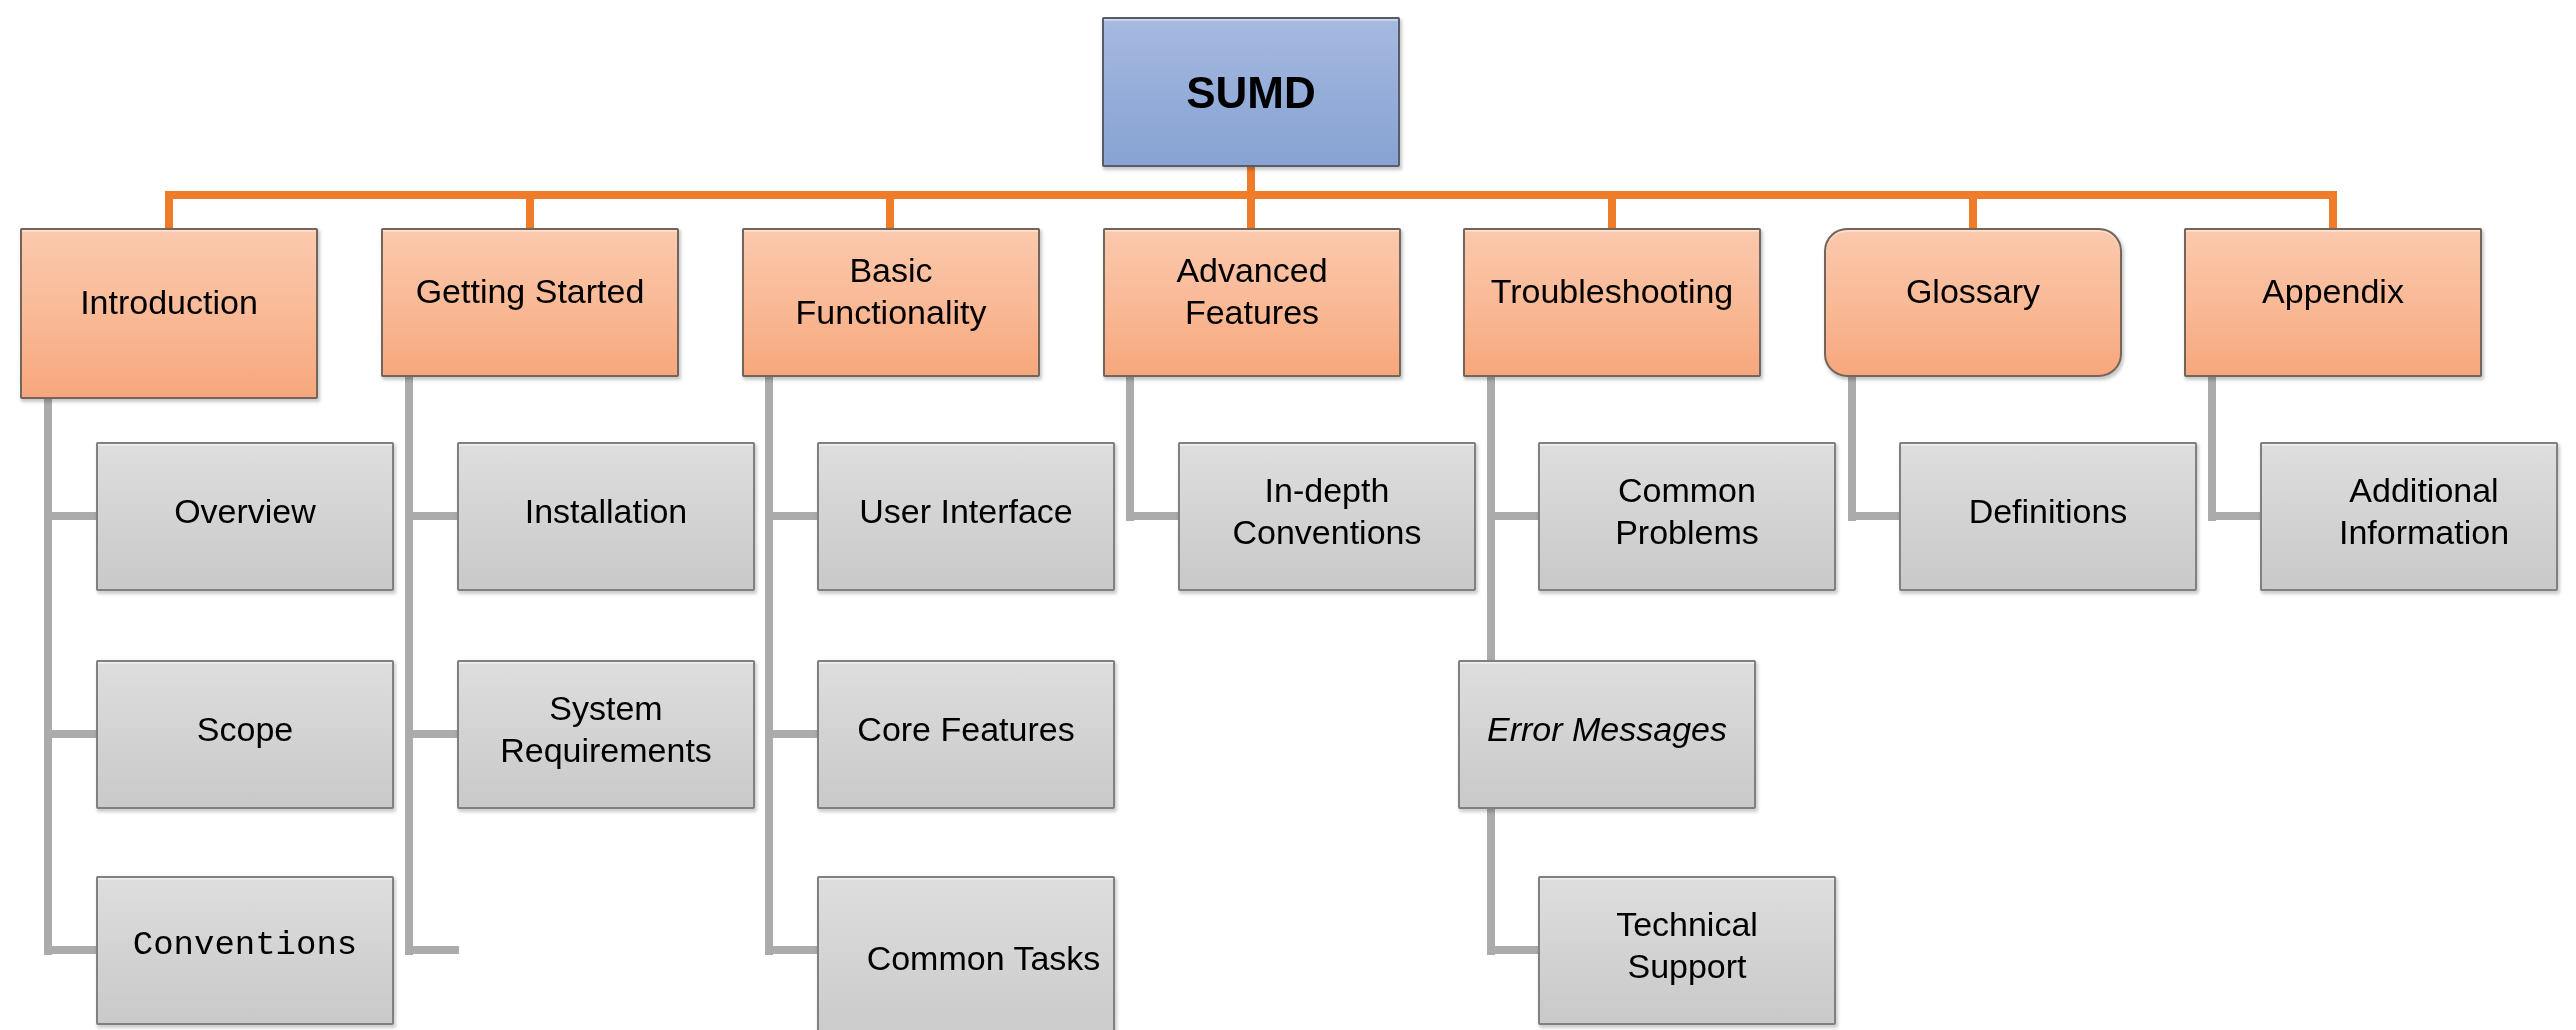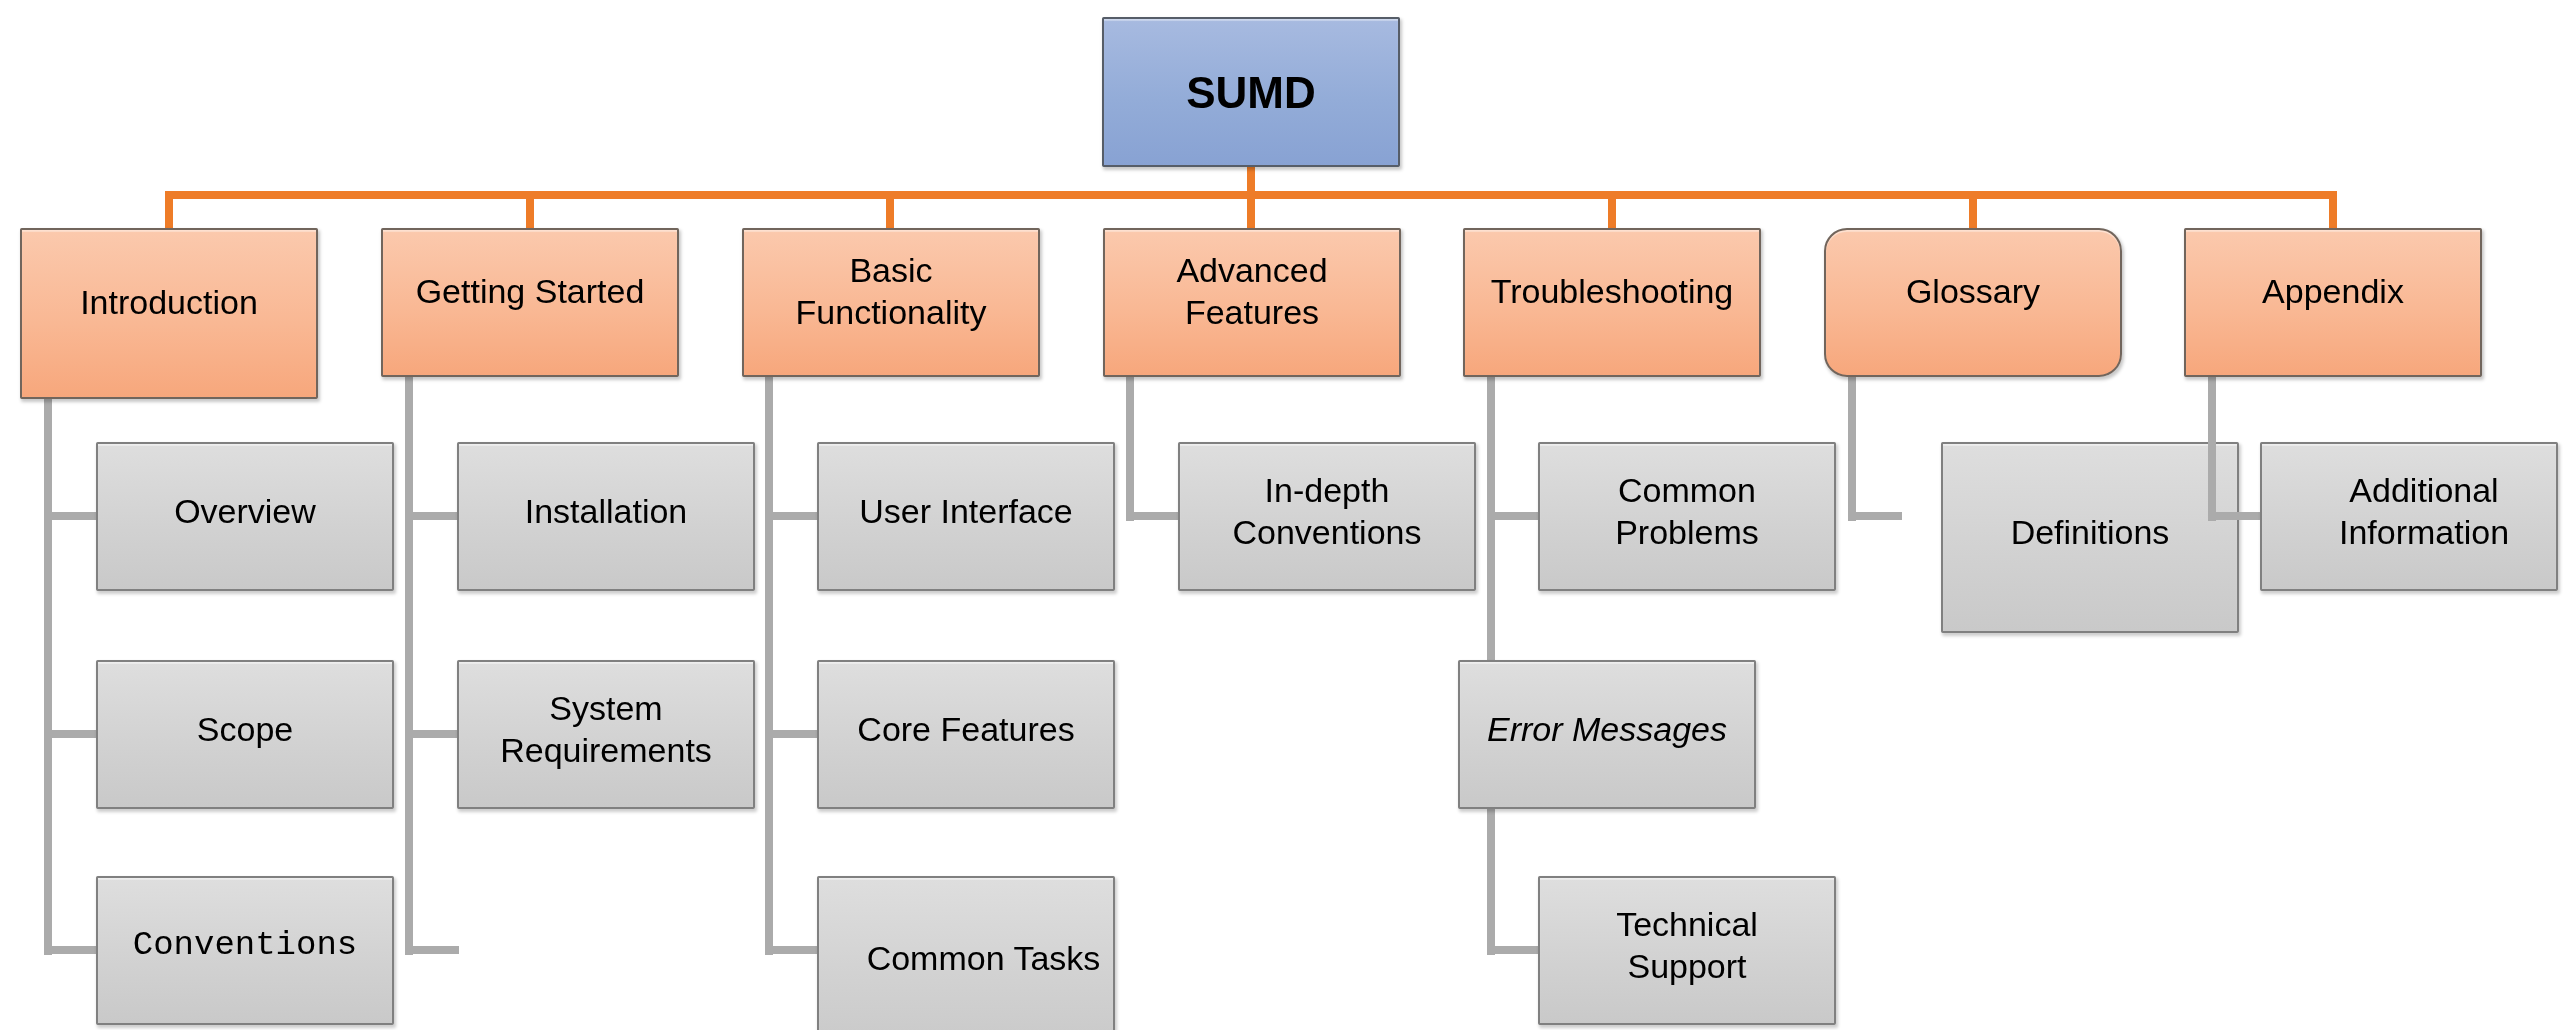--- a/index.html
+++ b/index.html
@@ -97,21 +97,21 @@
     <div class="node child-node" style="left: 1538px; top: 442px; width: 298px; height: 149px; position: absolute;"><span>Common
 Problems</span></div>
     <div class="conn gray" style="left: 1487px; top: 730px; width: 54px; height: 7.6px; position: absolute;"></div>
     <div class="node child-node" style="left: 1458px; top: 660px; width: 298px; height: 149px; position: absolute; font-style: italic;"><span>Error Messages</span></div>
     <div class="conn gray" style="left: 1487px; top: 946px; width: 54px; height: 7.6px; position: absolute;"></div>
     <div class="node child-node" style="left: 1538px; top: 876px; width: 298px; height: 149px; position: absolute;"><span>Technical
 Support</span></div>
     <div class="node branch-node" style="left: 1463px; top: 228px; width: 298px; height: 149px; position: absolute;"><span>Troubleshooting</span></div>
     <div class="conn gray" style="left: 1848px; top: 375px; width: 7.6px; height: 146px; position: absolute;"></div>
     <div class="conn gray" style="left: 1848px; top: 512px; width: 54px; height: 7.6px; position: absolute;"></div>
-    <div class="node child-node" style="left: 1941px; top: 442px; width: 298px; height: 191px; position: absolute;"><span>Definitions</span></div>
+    <div class="node child-node" style="left: 1899px; top: 442px; width: 298px; height: 149px; position: absolute;"><span>Definitions</span></div>
     <div class="node branch-node" style="left: 1824px; top: 228px; width: 298px; height: 149px; position: absolute; border-radius: 23px;"><span>Glossary</span></div>
     <div class="conn gray" style="left: 2208px; top: 375px; width: 7.6px; height: 146px; position: absolute;"></div>
     <div class="conn gray" style="left: 2208px; top: 512px; width: 54px; height: 7.6px; position: absolute;"></div>
     <div class="node child-node" style="left: 2260px; top: 442px; width: 298px; height: 149px; position: absolute; padding-left: 35px;"><span>Additional
 Information</span></div>
     <div class="node branch-node" style="left: 2184px; top: 228px; width: 298px; height: 149px; position: absolute;"><span>Appendix</span></div>
     <div class="node root-node" style="left: 1102px; top: 17px; width: 298px; height: 150px; position: absolute;"><span>SUMD</span></div>
   </div>
 
 

